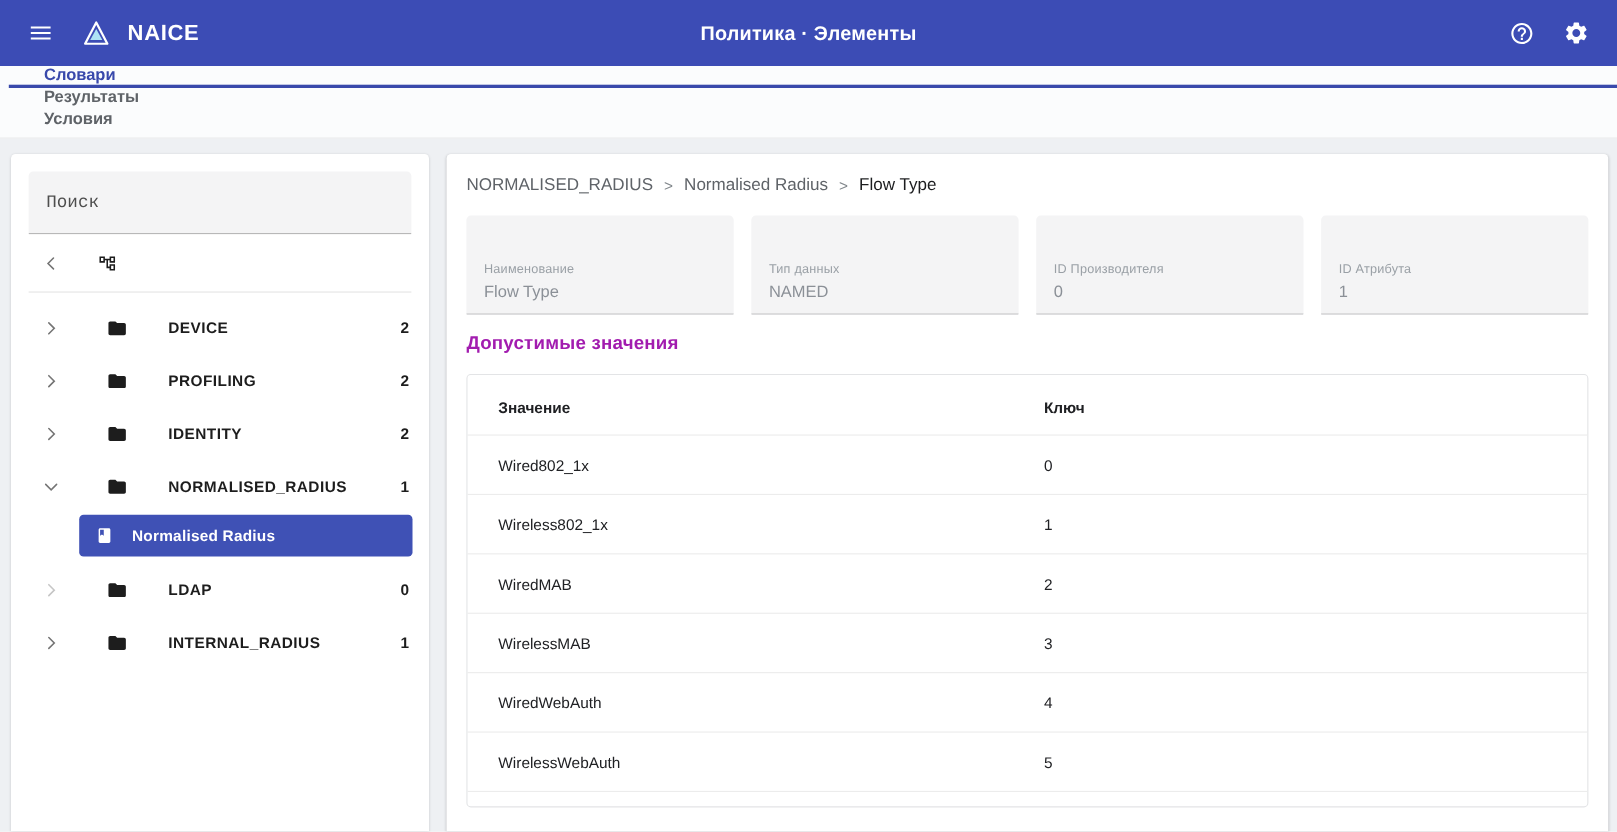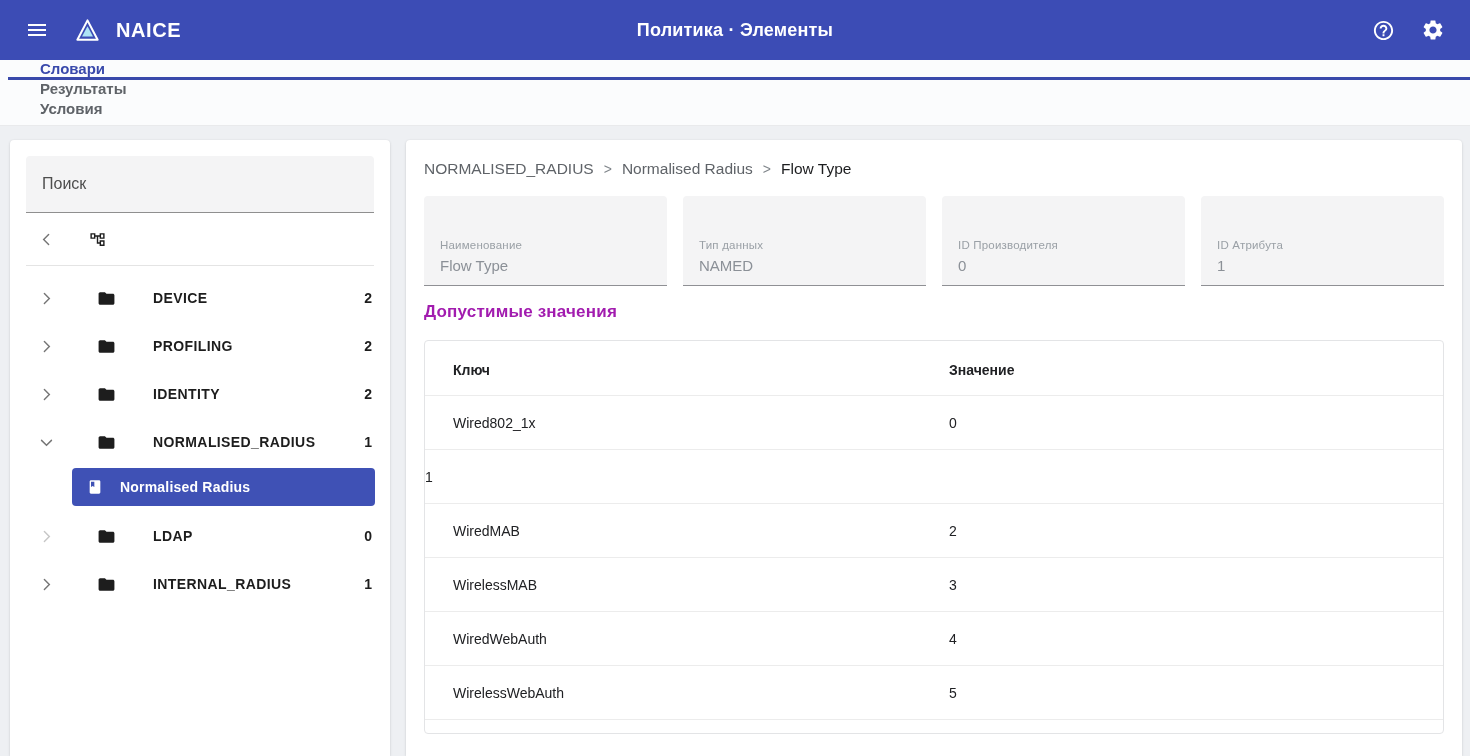--- a/index.html
+++ b/index.html
@@ -52,21 +52,21 @@
     background: #fff; border-radius: 4px 4px 0 0;
     box-shadow: 0 1px 3px rgba(0,0,0,.12), 0 0 2px rgba(0,0,0,.06);
   }
 
   
   .sidebar { width: 380px; flex: none; padding-top: 16px; overflow: hidden; }
   .search-input {
     display: block; width: calc(100% - 32px); margin: 0 16px; height: 57px;
     background: #f4f4f5; border: none; border-bottom: 1px solid #8f8f8f;
     border-radius: 4px 4px 0 0; padding: 0 16px; font-size: 16px;
-    font-family: Liberation Sans, sans-serif; color: #737373; outline: none;
+    font-family: Liberation Mono, monospace; color: #737373; outline: none;
   }
   .search-input::placeholder { color: #4e4e4e; opacity: 1; }
   .tree-toolbar {
     height: 52px; display: flex; align-items: center;
     padding: 0 16px 0 28px; gap: 34px; color: #757575;
   }
   .tree-toolbar .tbtn { background:none; border:none; color:#757575; cursor:pointer; display:flex; padding:0; }
   .tree-toolbar .tbtn.dark { color:#1d1d1d; }
   .tree-toolbar svg { width: 17px; height: 17px; }
   .side-divider { border-bottom: 1px solid #e4e4e4; margin: 0 16px; }
@@ -282,28 +282,29 @@
           <div class="f-value">0</div>
         </div>
         <div class="field">
           <div class="f-label">ID Атрибута</div>
           <div class="f-value">1</div>
         </div>
       </div>
     <h2 class="section-title">Допустимые значения</h2>
     <div class="table-card">
         <div class="t-row t-head">
+          <div class="t-cell">Значение</div>
           <div class="t-cell">Ключ</div>
-          <div class="t-cell">Значение</div>
         </div>
         <div class="t-row">
           <div class="t-cell">Wired802_1x</div>
           <div class="t-cell">0</div>
         </div>
         <div class="t-row">
+          <div class="t-cell">Wireless802_1x</div>
           <div class="t-cell">1</div>
         </div>
         <div class="t-row">
           <div class="t-cell">WiredMAB</div>
           <div class="t-cell">2</div>
         </div>
         <div class="t-row">
           <div class="t-cell">WirelessMAB</div>
           <div class="t-cell">3</div>
         </div>

